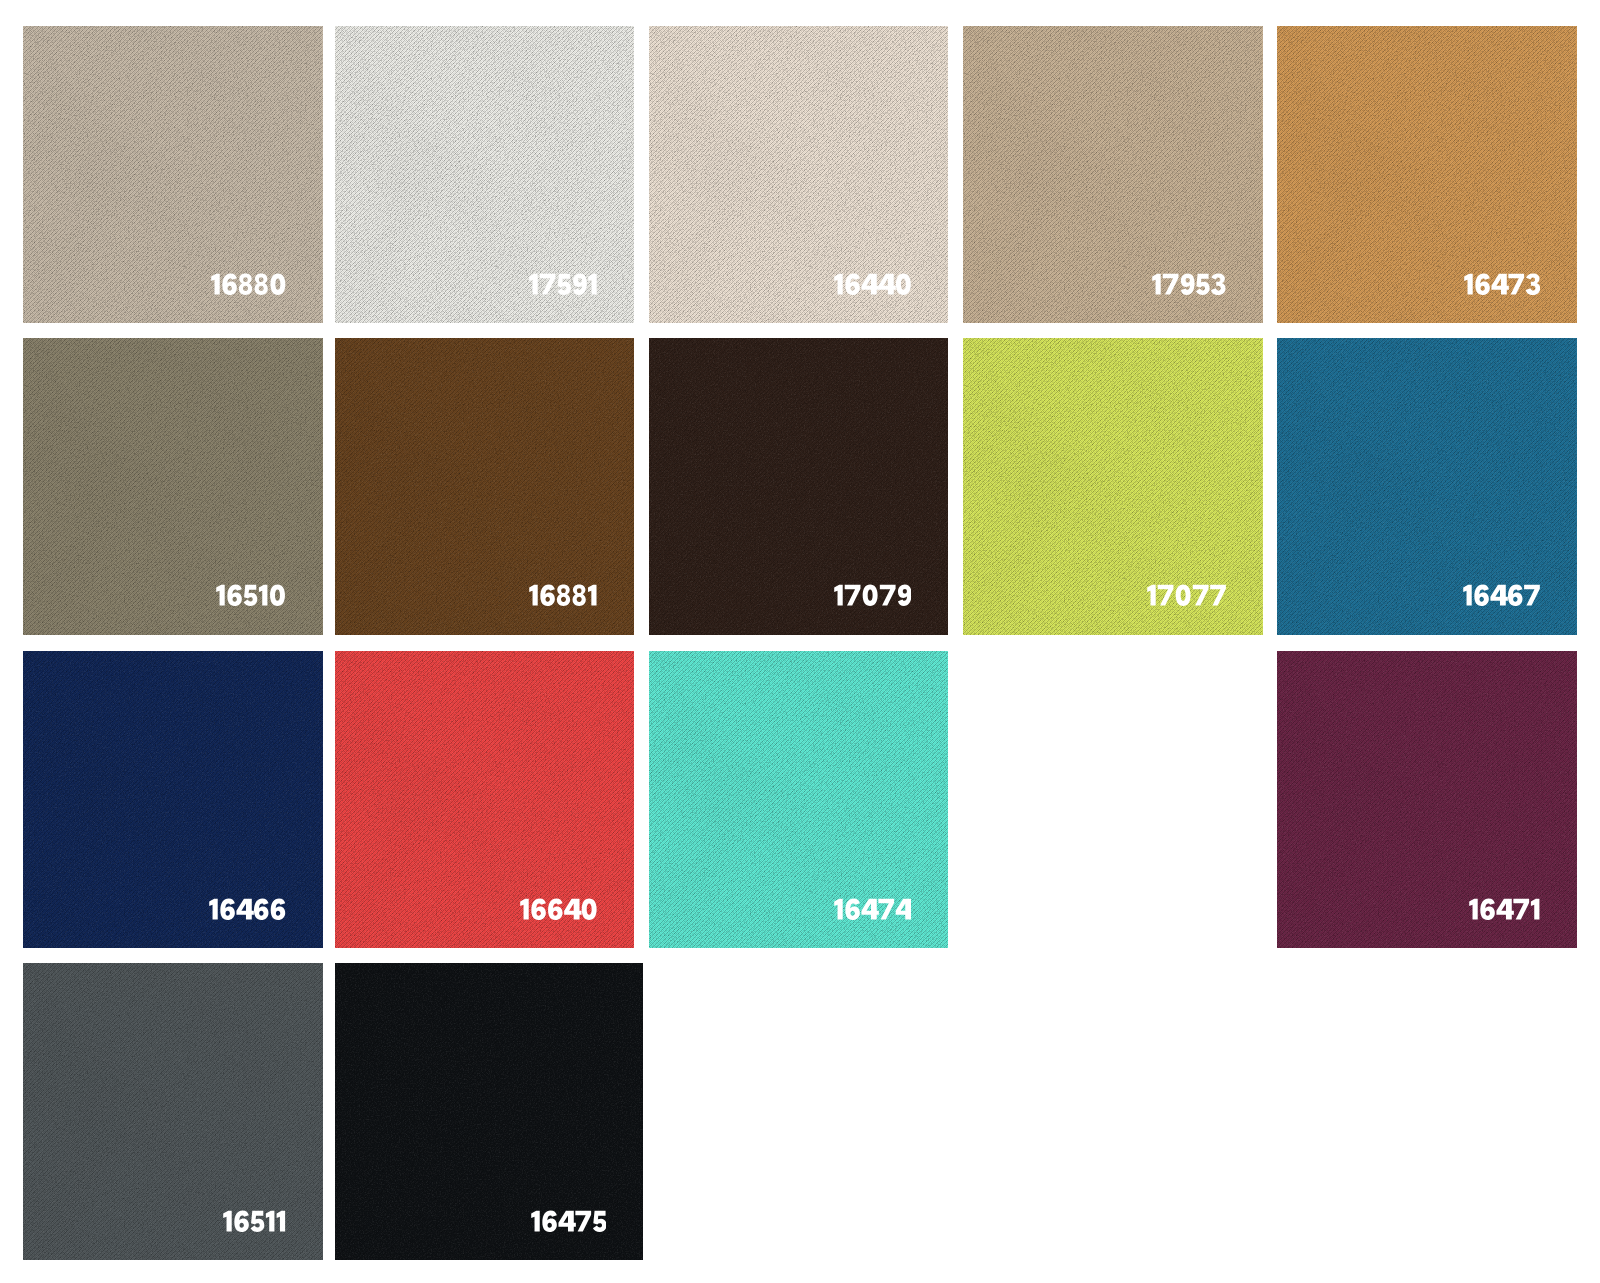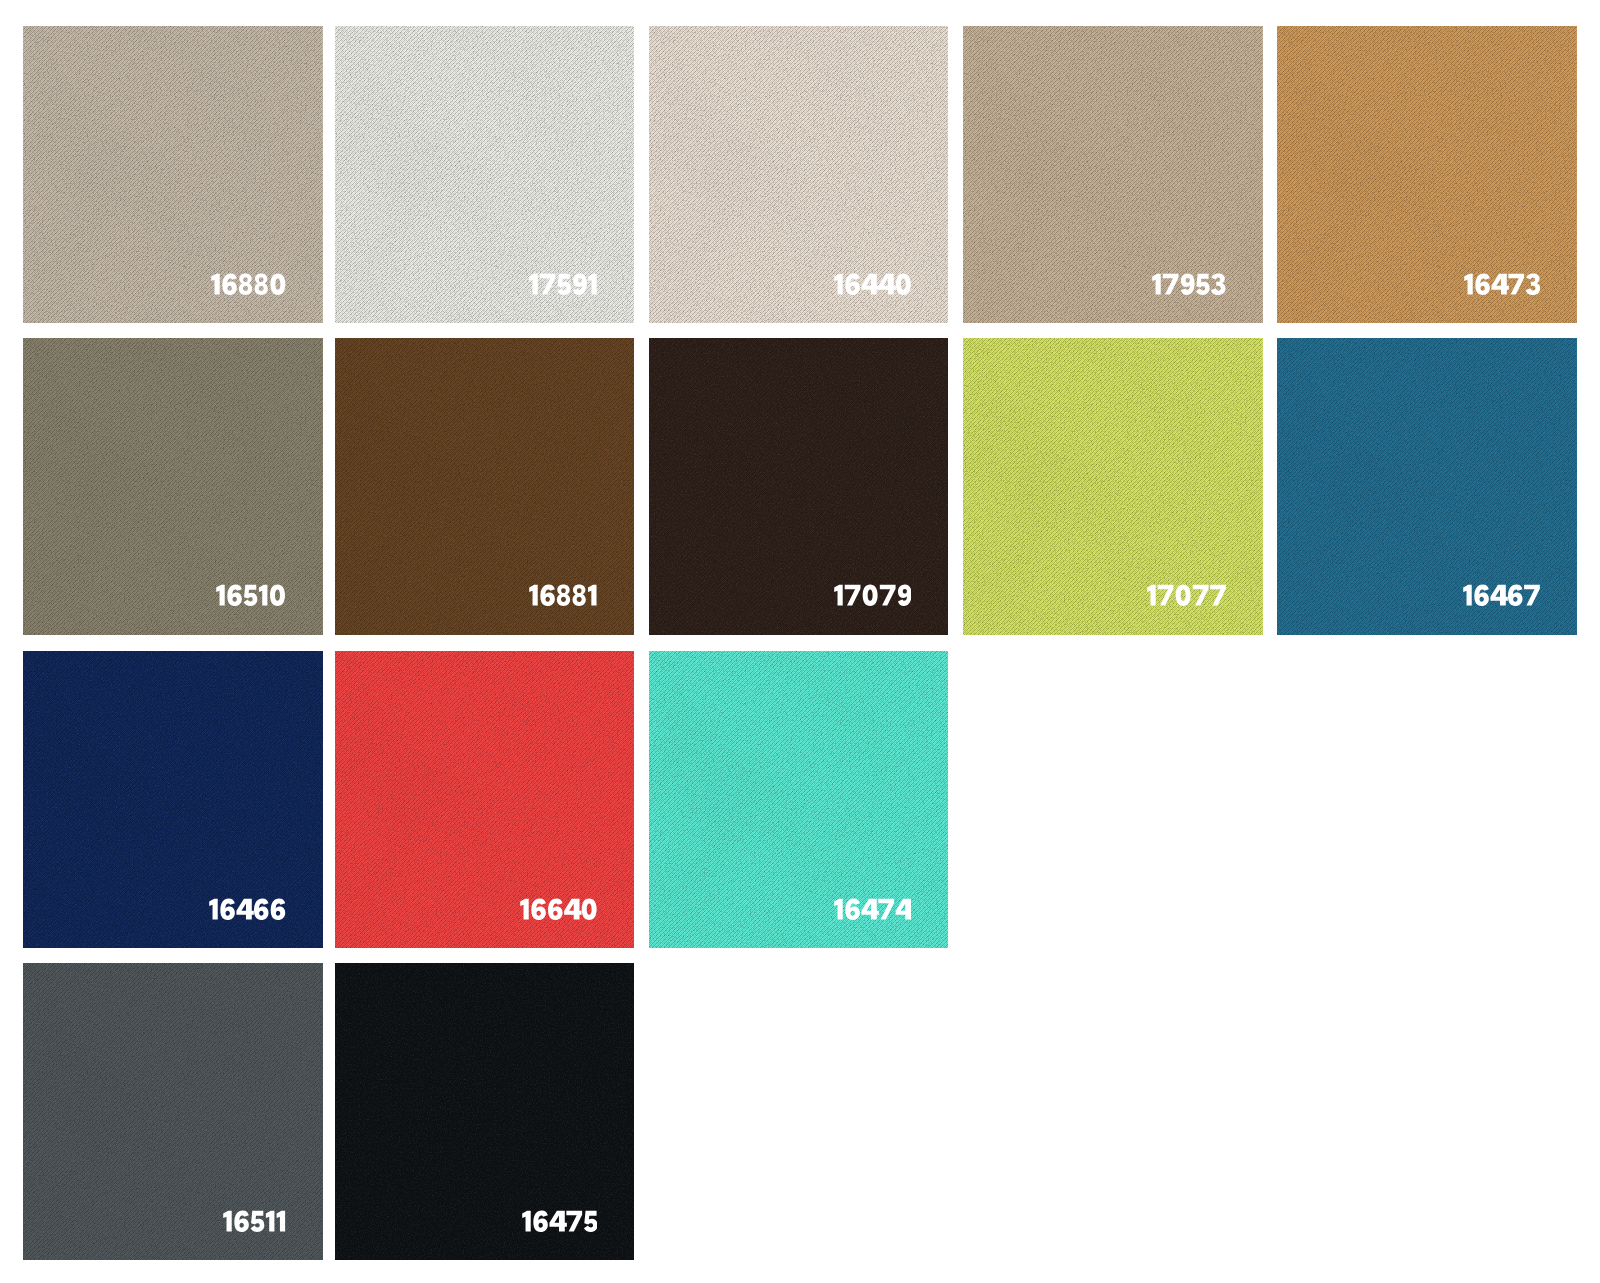--- a/index.html
+++ b/index.html
@@ -349,41 +349,61 @@
         <svg viewBox="0 -4 371.4 108" width="77.07" height="22.41" preserveAspectRatio="xMidYMid meet" fill="#ffffff">
           <path transform="translate(0,0)" d="M42 0 L42 100 L17 100 L17 28 L1 35 L1 13 L25 0 Z"></path>
           <path transform="translate(51.6,0)" d="M43 -2 C60 -2 70 8 73 21 L50 29 C48 25 46 23 42 23 C34 23 28 30 27 45 C32 40 39 37 47 37 C62 37 73 49 73 68 C73 88 58 102 38 102 C15 102 3 84 3 55 C3 19 19 -2 43 -2 Z M38 58 C32 58 28 63 28 70 C28 77 32 81 38 81 C44 81 49 77 49 70 C49 63 44 58 38 58 Z"></path>
           <path transform="translate(132.2,0)" d="M46 0 L74 0 L74 57 L84 57 L84 77 L74 77 L74 100 L46 100 L46 77 L0 77 L0 57 L36 0 Z M46 57 L46 22 L24 57 Z"></path>
           <path transform="translate(213.79999999999998,0)" d="M0 0 L76 0 L76 19 L36 100 L11 100 L50 21 L0 21 Z"></path>
           <path transform="translate(297.4,0)" d="M46 0 L74 0 L74 57 L84 57 L84 77 L74 77 L74 100 L46 100 L46 77 L0 77 L0 57 L36 0 Z M46 57 L46 22 L24 57 Z"></path>
         </svg>
         <span class="code-text">16474</span>
       </div>
     </div>
+    <div class="swatch" style="left: 1277.3px; top: 651px; background: rgb(106, 36, 69);">
+      <svg class="tex-m">
+        <rect width="100%" height="100%" fill="url(#weave)"></rect>
+        <rect width="100%" height="100%" filter="url(#nM)"></rect>
+        <rect width="100%" height="100%" filter="url(#nLow)"></rect>
+      </svg>
+      <svg class="tex-s">
+        <rect width="100%" height="100%" filter="url(#nS)"></rect>
+      </svg>
+      <div class="swatch-code">
+        <svg viewBox="0 -4 341.4 108" width="70.84" height="22.41" preserveAspectRatio="xMidYMid meet" fill="#ffffff">
+          <path transform="translate(0,0)" d="M42 0 L42 100 L17 100 L17 28 L1 35 L1 13 L25 0 Z"></path>
+          <path transform="translate(51.6,0)" d="M43 -2 C60 -2 70 8 73 21 L50 29 C48 25 46 23 42 23 C34 23 28 30 27 45 C32 40 39 37 47 37 C62 37 73 49 73 68 C73 88 58 102 38 102 C15 102 3 84 3 55 C3 19 19 -2 43 -2 Z M38 58 C32 58 28 63 28 70 C28 77 32 81 38 81 C44 81 49 77 49 70 C49 63 44 58 38 58 Z"></path>
+          <path transform="translate(132.2,0)" d="M46 0 L74 0 L74 57 L84 57 L84 77 L74 77 L74 100 L46 100 L46 77 L0 77 L0 57 L36 0 Z M46 57 L46 22 L24 57 Z"></path>
+          <path transform="translate(213.79999999999998,0)" d="M0 0 L76 0 L76 19 L36 100 L11 100 L50 21 L0 21 Z"></path>
+          <path transform="translate(297.4,0)" d="M42 0 L42 100 L17 100 L17 28 L1 35 L1 13 L25 0 Z"></path>
+        </svg>
+        <span class="code-text">16471</span>
+      </div>
+    </div>
     <div class="swatch" style="left: 23px; top: 963.2px; background: rgb(80, 87, 90);">
       <svg class="tex-m">
         <rect width="100%" height="100%" fill="url(#weave)"></rect>
         <rect width="100%" height="100%" filter="url(#nM)"></rect>
         <rect width="100%" height="100%" filter="url(#nLow)"></rect>
       </svg>
       <svg class="tex-s">
         <rect width="100%" height="100%" filter="url(#nS)"></rect>
       </svg>
       <div class="swatch-code">
         <svg viewBox="0 -4 301.4 108" width="62.54" height="22.41" preserveAspectRatio="xMidYMid meet" fill="#ffffff">
           <path transform="translate(0,0)" d="M42 0 L42 100 L17 100 L17 28 L1 35 L1 13 L25 0 Z"></path>
           <path transform="translate(51.6,0)" d="M43 -2 C60 -2 70 8 73 21 L50 29 C48 25 46 23 42 23 C34 23 28 30 27 45 C32 40 39 37 47 37 C62 37 73 49 73 68 C73 88 58 102 38 102 C15 102 3 84 3 55 C3 19 19 -2 43 -2 Z M38 58 C32 58 28 63 28 70 C28 77 32 81 38 81 C44 81 49 77 49 70 C49 63 44 58 38 58 Z"></path>
           <path transform="translate(132.2,0)" d="M62 0 L62 24 L27 24 L25 41 C30 39 35 38 40 38 C57 38 67 51 67 70 C67 89 53 102 34 102 C19 102 7 95 1 84 L20 71 C24 77 29 80 35 80 C42 80 45 76 45 70 C45 63 41 60 34 60 C29 60 25 62 22 66 L3 60 L9 0 Z"></path>
           <path transform="translate(205.79999999999998,0)" d="M42 0 L42 100 L17 100 L17 28 L1 35 L1 13 L25 0 Z"></path>
           <path transform="translate(257.4,0)" d="M42 0 L42 100 L17 100 L17 28 L1 35 L1 13 L25 0 Z"></path>
         </svg>
         <span class="code-text">16511</span>
       </div>
     </div>
-    <div class="swatch" style="left: 334.7px; top: 963.2px; background: rgb(14, 17, 20);">
+    <div class="swatch" style="left: 334.7px; top: 963.2px; background: rgb(14, 17, 20); padding-left: 9px;">
       <svg class="tex-m">
         <rect width="100%" height="100%" fill="url(#weave)"></rect>
         <rect width="100%" height="100%" filter="url(#nM)"></rect>
         <rect width="100%" height="100%" filter="url(#nLow)"></rect>
       </svg>
       <svg class="tex-s">
         <rect width="100%" height="100%" filter="url(#nS)"></rect>
       </svg>
       <div class="swatch-code">
         <svg viewBox="0 -4 363.4 108" width="75.41" height="22.41" preserveAspectRatio="xMidYMid meet" fill="#ffffff">

